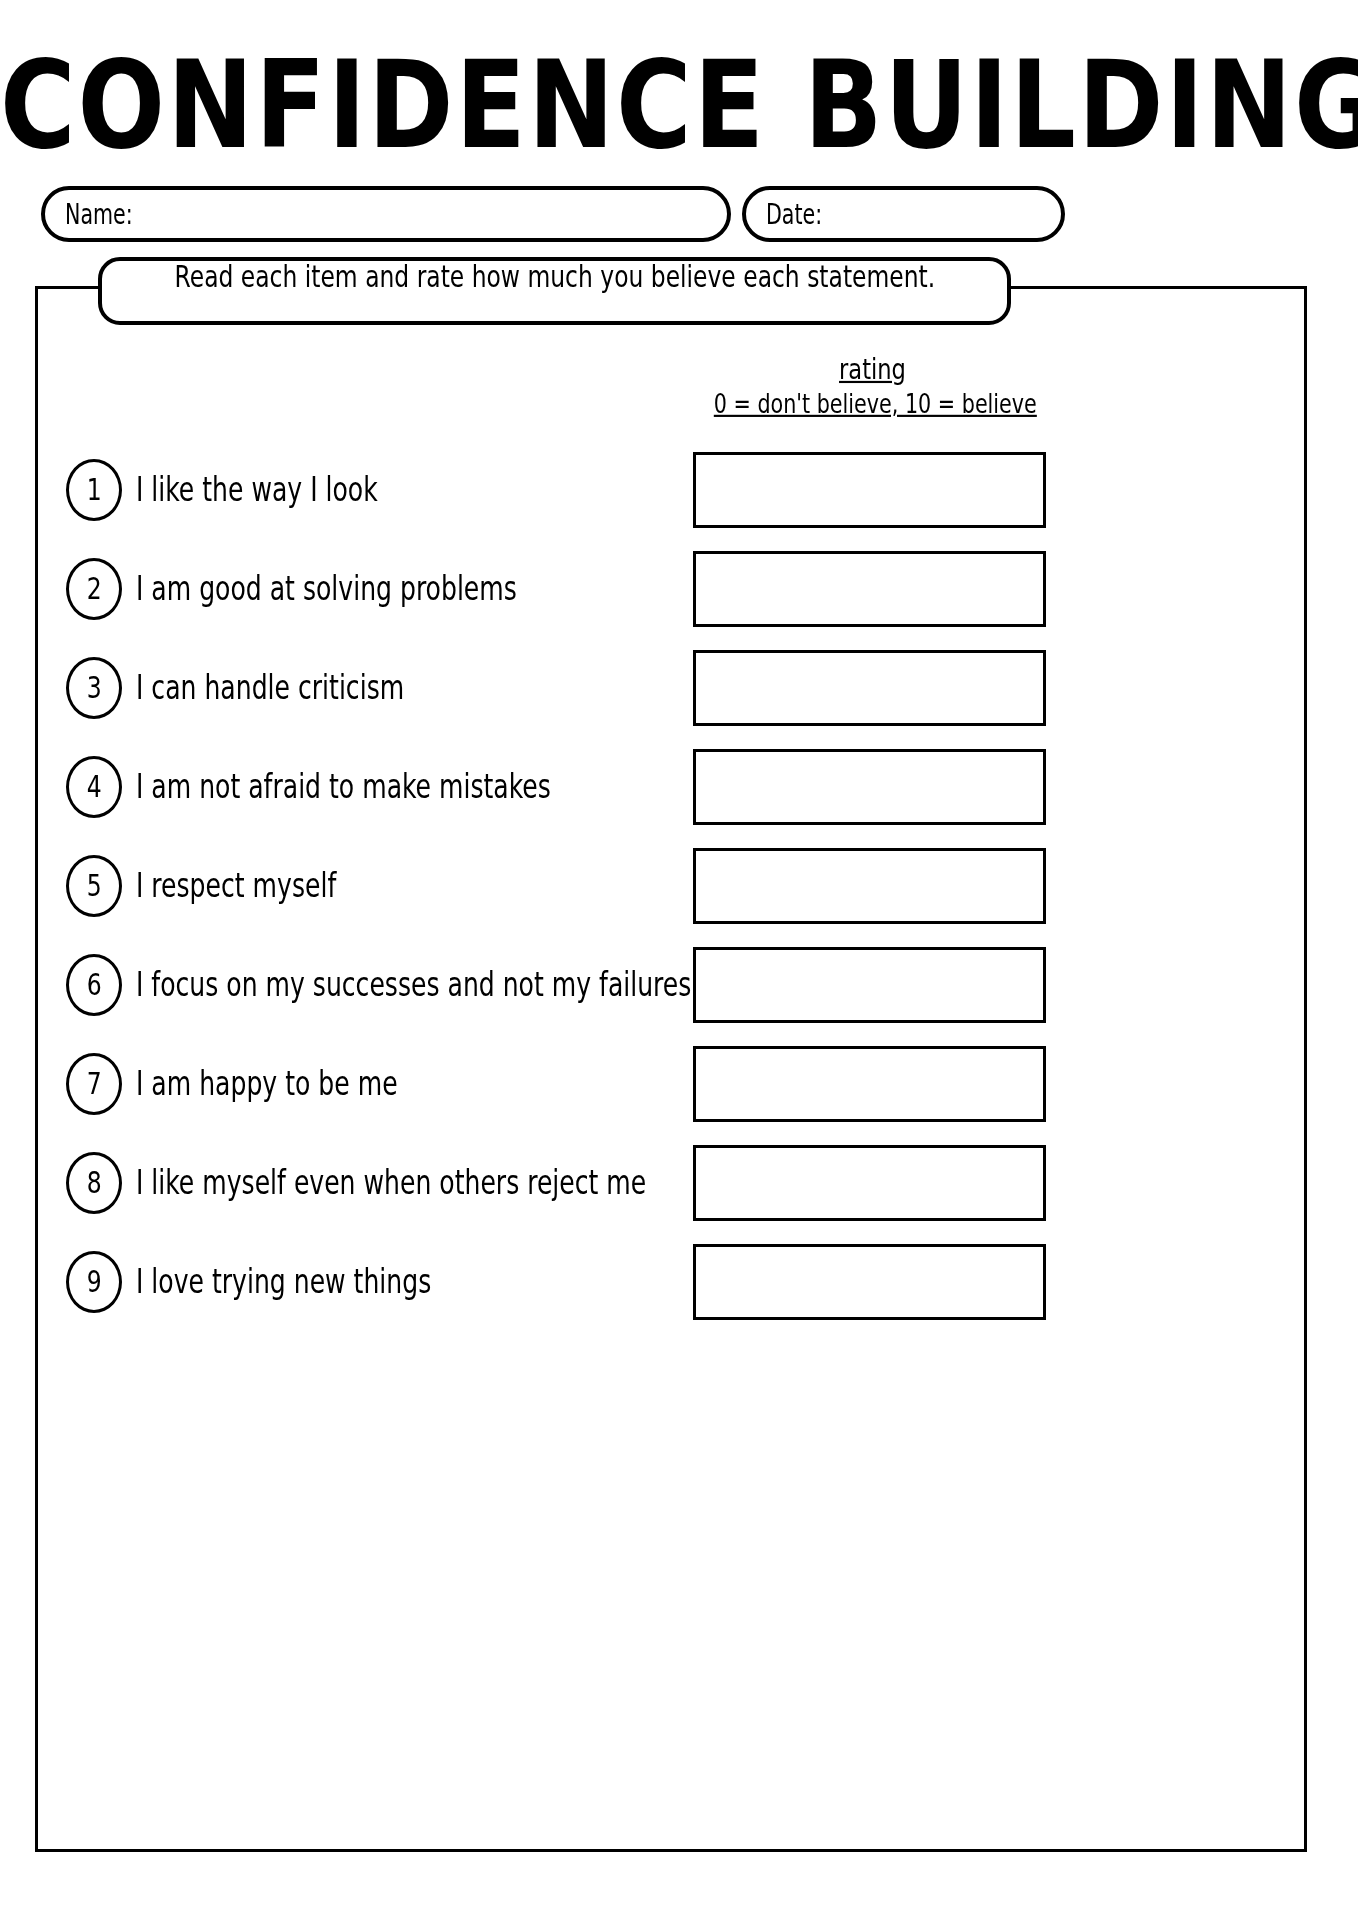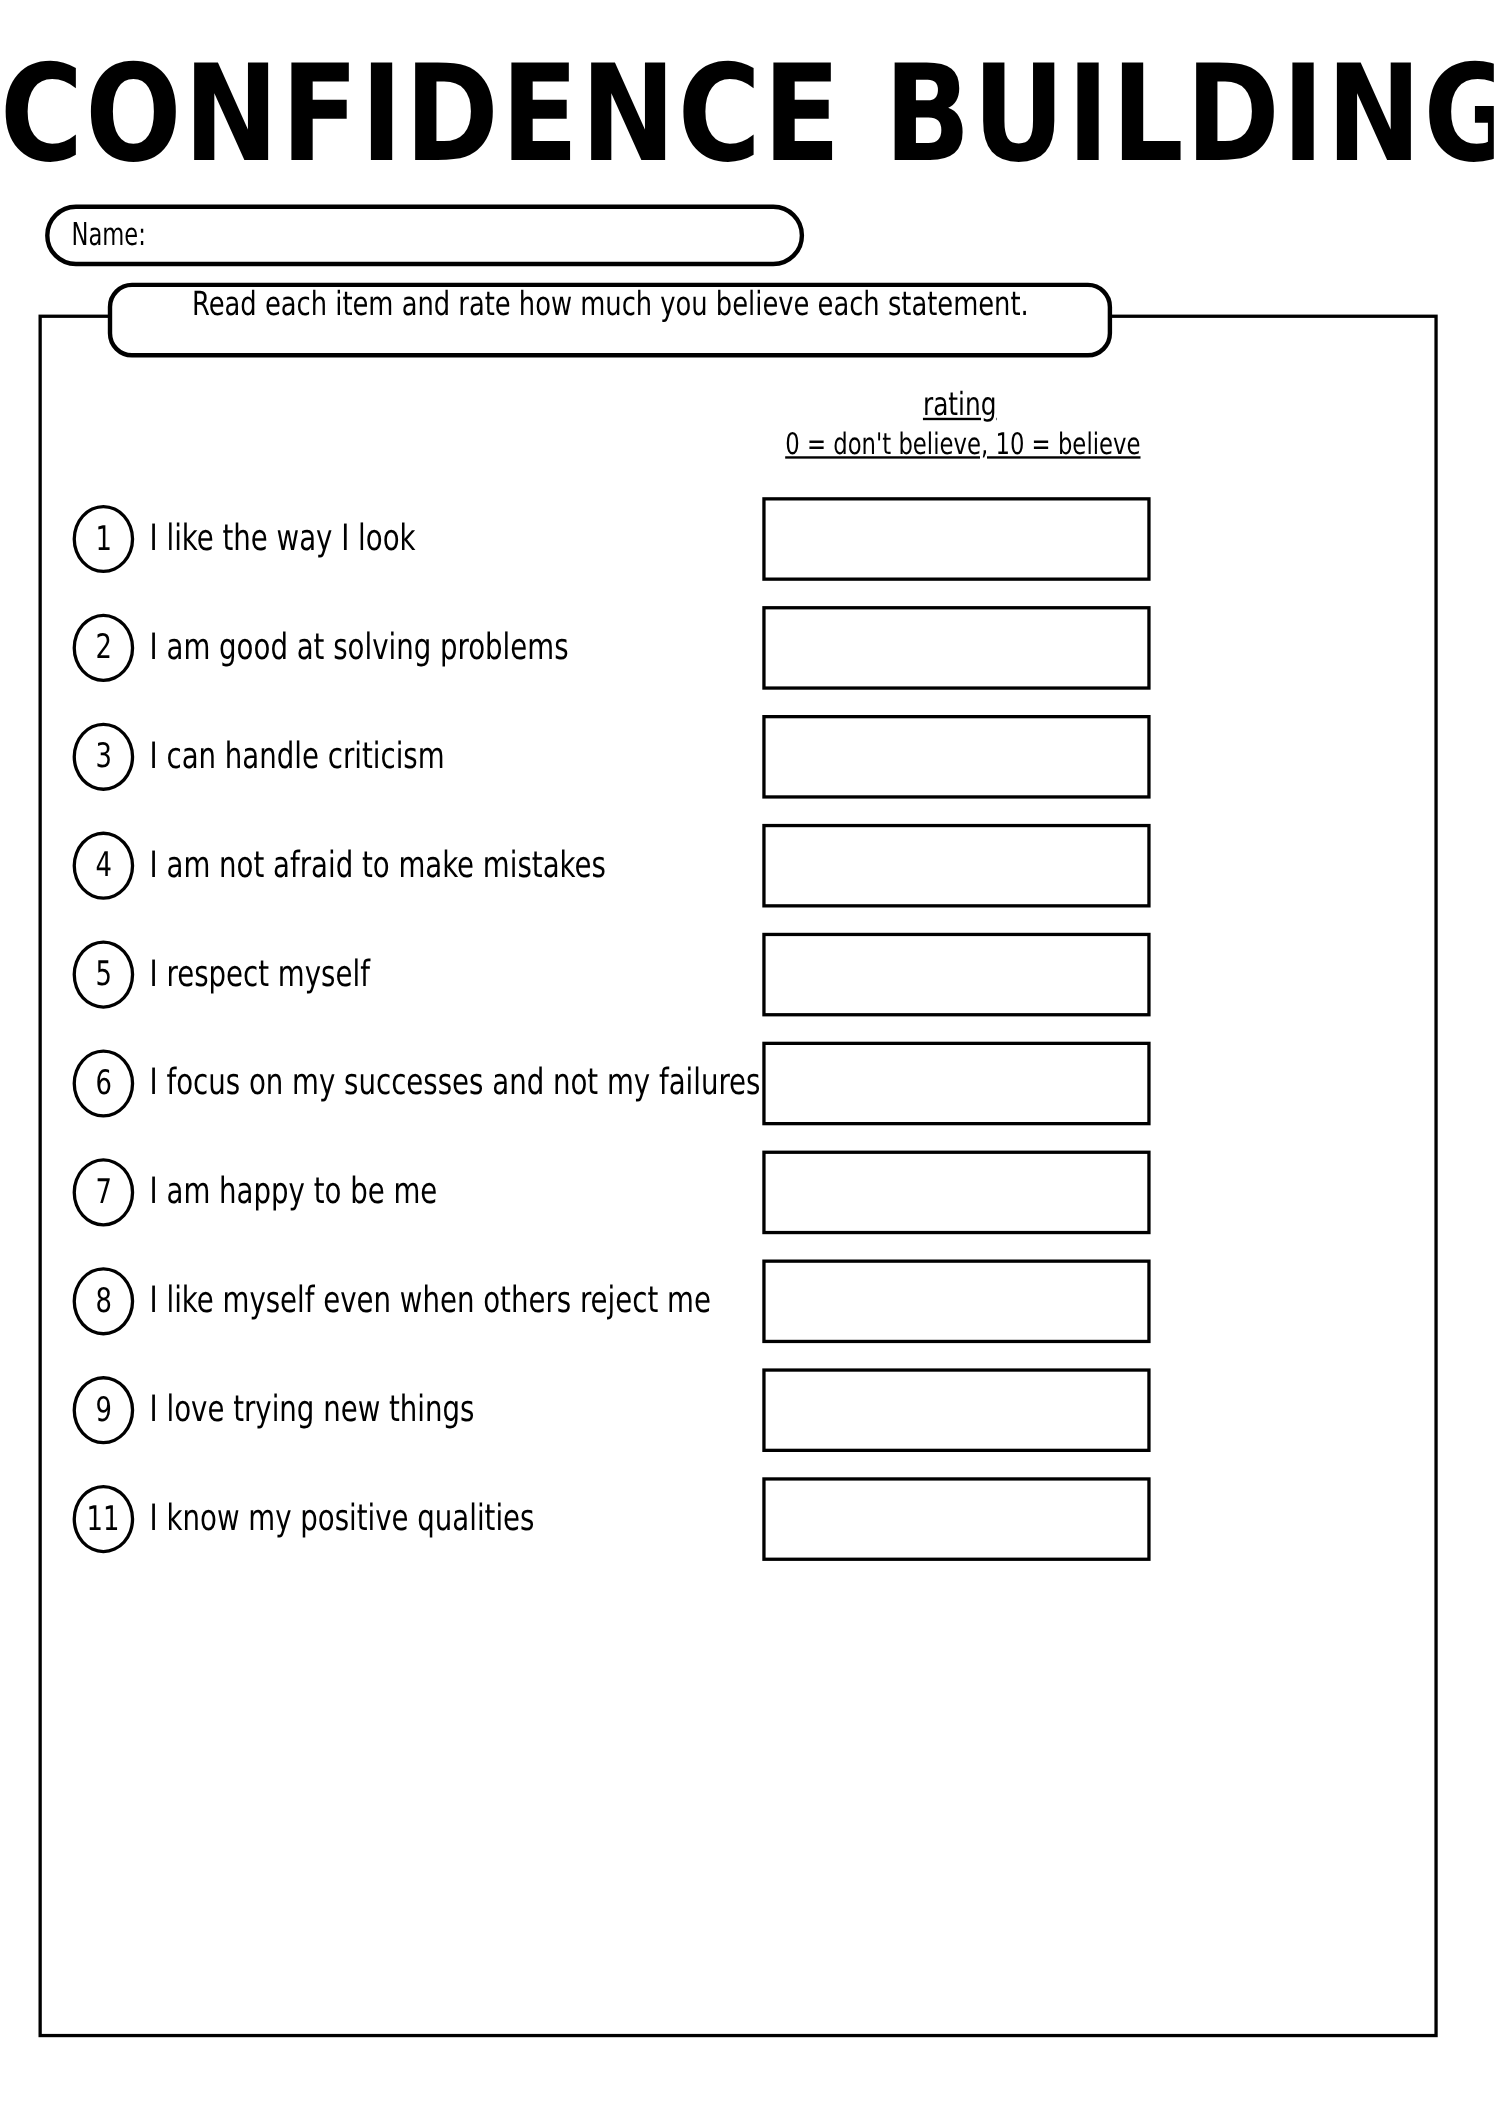--- a/index.html
+++ b/index.html
@@ -184,20 +184,23 @@
 <body>
 
 <div class="page">
 
   <div class="title">CONFIDENCE BUILDING</div>
 
   <div class="idrow">
     <div class="field field-name">
       <span class="field-label">Name:</span>
     </div>
+    <div class="field field-date">
+      <span class="field-label">Date:</span>
+    </div>
   </div>
 
   <div class="frame"></div>
 
   <div class="instruction">
     <span class="instruction-text">Read each item and rate how much you believe each statement.</span>
   </div>
 
   <div class="rating-header">
     <span class="rating-title">rating</span>
@@ -261,22 +264,15 @@
         <div class="item-text">I like myself even when others reject me</div>
         <div class="rating-box"><span></span></div>
       </div>
       <div class="item-row">
         <div class="num-circle">
           <span class="num-text">9</span>
         </div>
         <div class="item-text">I love trying new things</div>
         <div class="rating-box"><span></span></div>
       </div>
-      <div class="item-row">
-        <div class="num-circle">
-          <span class="num-text">11</span>
-        </div>
-        <div class="item-text">I know my positive qualities</div>
-        <div class="rating-box"><span></span></div>
-      </div>
     </div>
 
 </div>
 
 </body></html>

